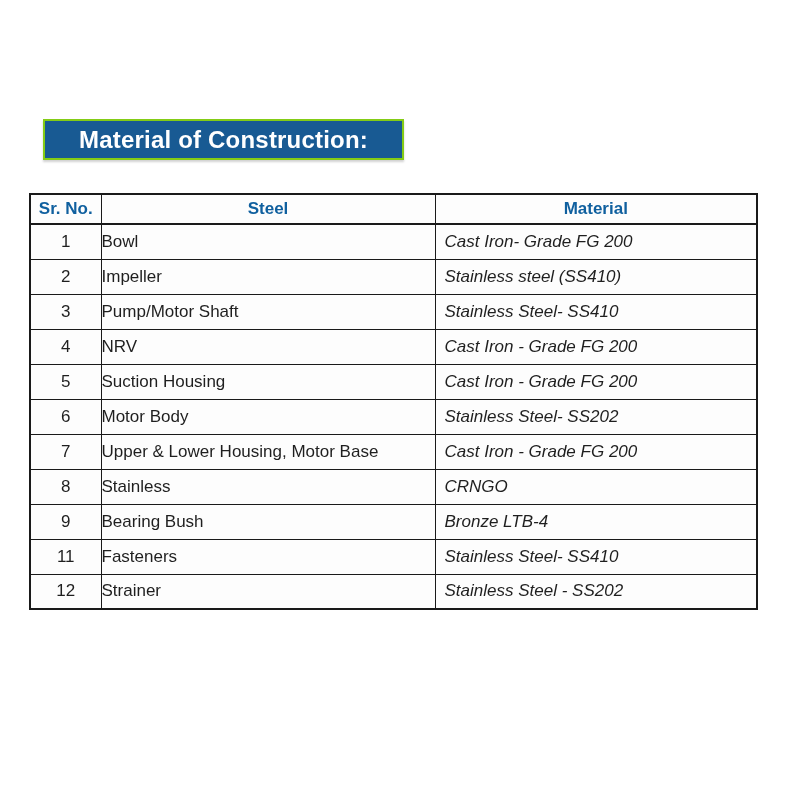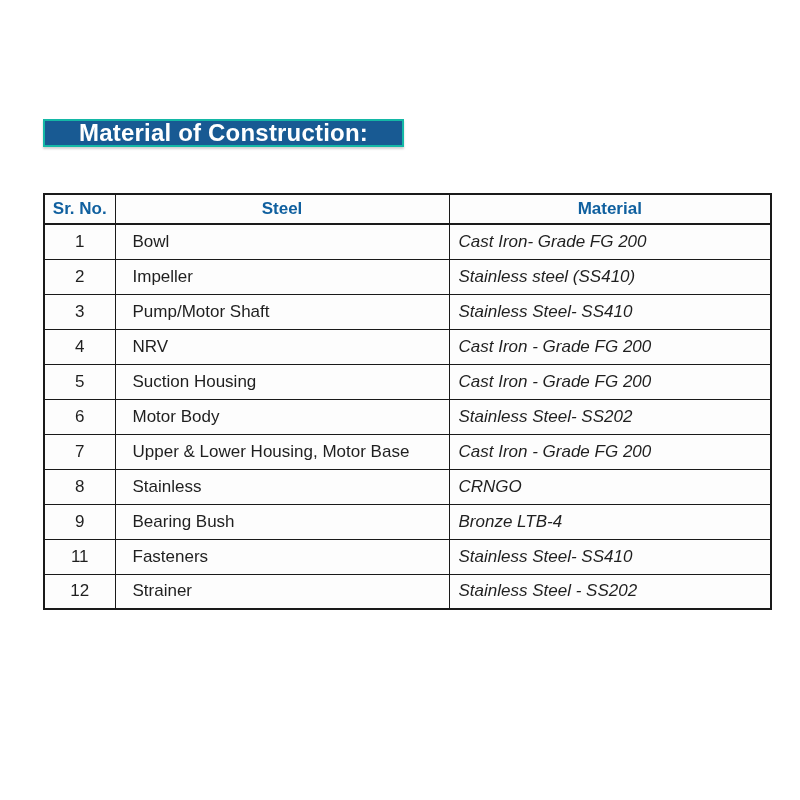--- a/index.html
+++ b/index.html
@@ -8,39 +8,39 @@
     background: #ffffff;
     font-family: "Liberation Sans", sans-serif;
     position: relative;
     overflow: hidden;
   }
   .page { position: absolute; inset: 0; width: 800px; height: 800px; background: #ffffff; }
 
   .title-banner {
     position: absolute;
     left: 43px; top: 119px;
-    width: 361px; height: 28px;
+    width: 361px; height: 41px;
     background: #185a93;
-    border: 2px solid #14b8a6;
+    border: 2px solid #84cc16;
     box-shadow: 0 2px 2px rgba(0,0,0,0.18);
     display: flex;
     align-items: center;
   }
   .title-banner .title-text {
     color: #ffffff;
     font-weight: bold;
     font-size: 24px;
     padding-left: 34px;
     letter-spacing: 0.2px;
     white-space: nowrap;
   }
 
   .moc-table {
     position: absolute;
-    left: 43px; top: 193px;
+    left: 29px; top: 193px;
     border-collapse: collapse;
     table-layout: fixed;
     width: 727px;
     border: 2px solid #1a1a1a;
     background: #fdfdfd;
   }
   .moc-table th, .moc-table td {
     border: 1px solid #1a1a1a;
     vertical-align: middle;
     font-size: 17px;
@@ -52,21 +52,21 @@
   .moc-table th {
     color: #10609f;
     font-weight: bold;
     text-align: center;
     border-bottom-width: 2px;
   }
   .col-sr    { width: 71px; }
   .col-part  { width: 334px; }
   .col-mat   { width: 322px; }
   td.cell-sr   { text-align: center; color: #1f1f1f; }
-  td.cell-part { text-align: left; padding-left: 17px; color: #1f1f1f; }
+  td.cell-part { text-align: left; color: #1f1f1f; }
   td.cell-mat  { text-align: left; padding-left: 9px;  color: #1f1f1f; font-style: italic; }
 </style>
 </head>
 <body>
 
 <div class="page">
 
   <div class="title-banner">
     <span class="title-text">Material of Construction:</span>
   </div>

